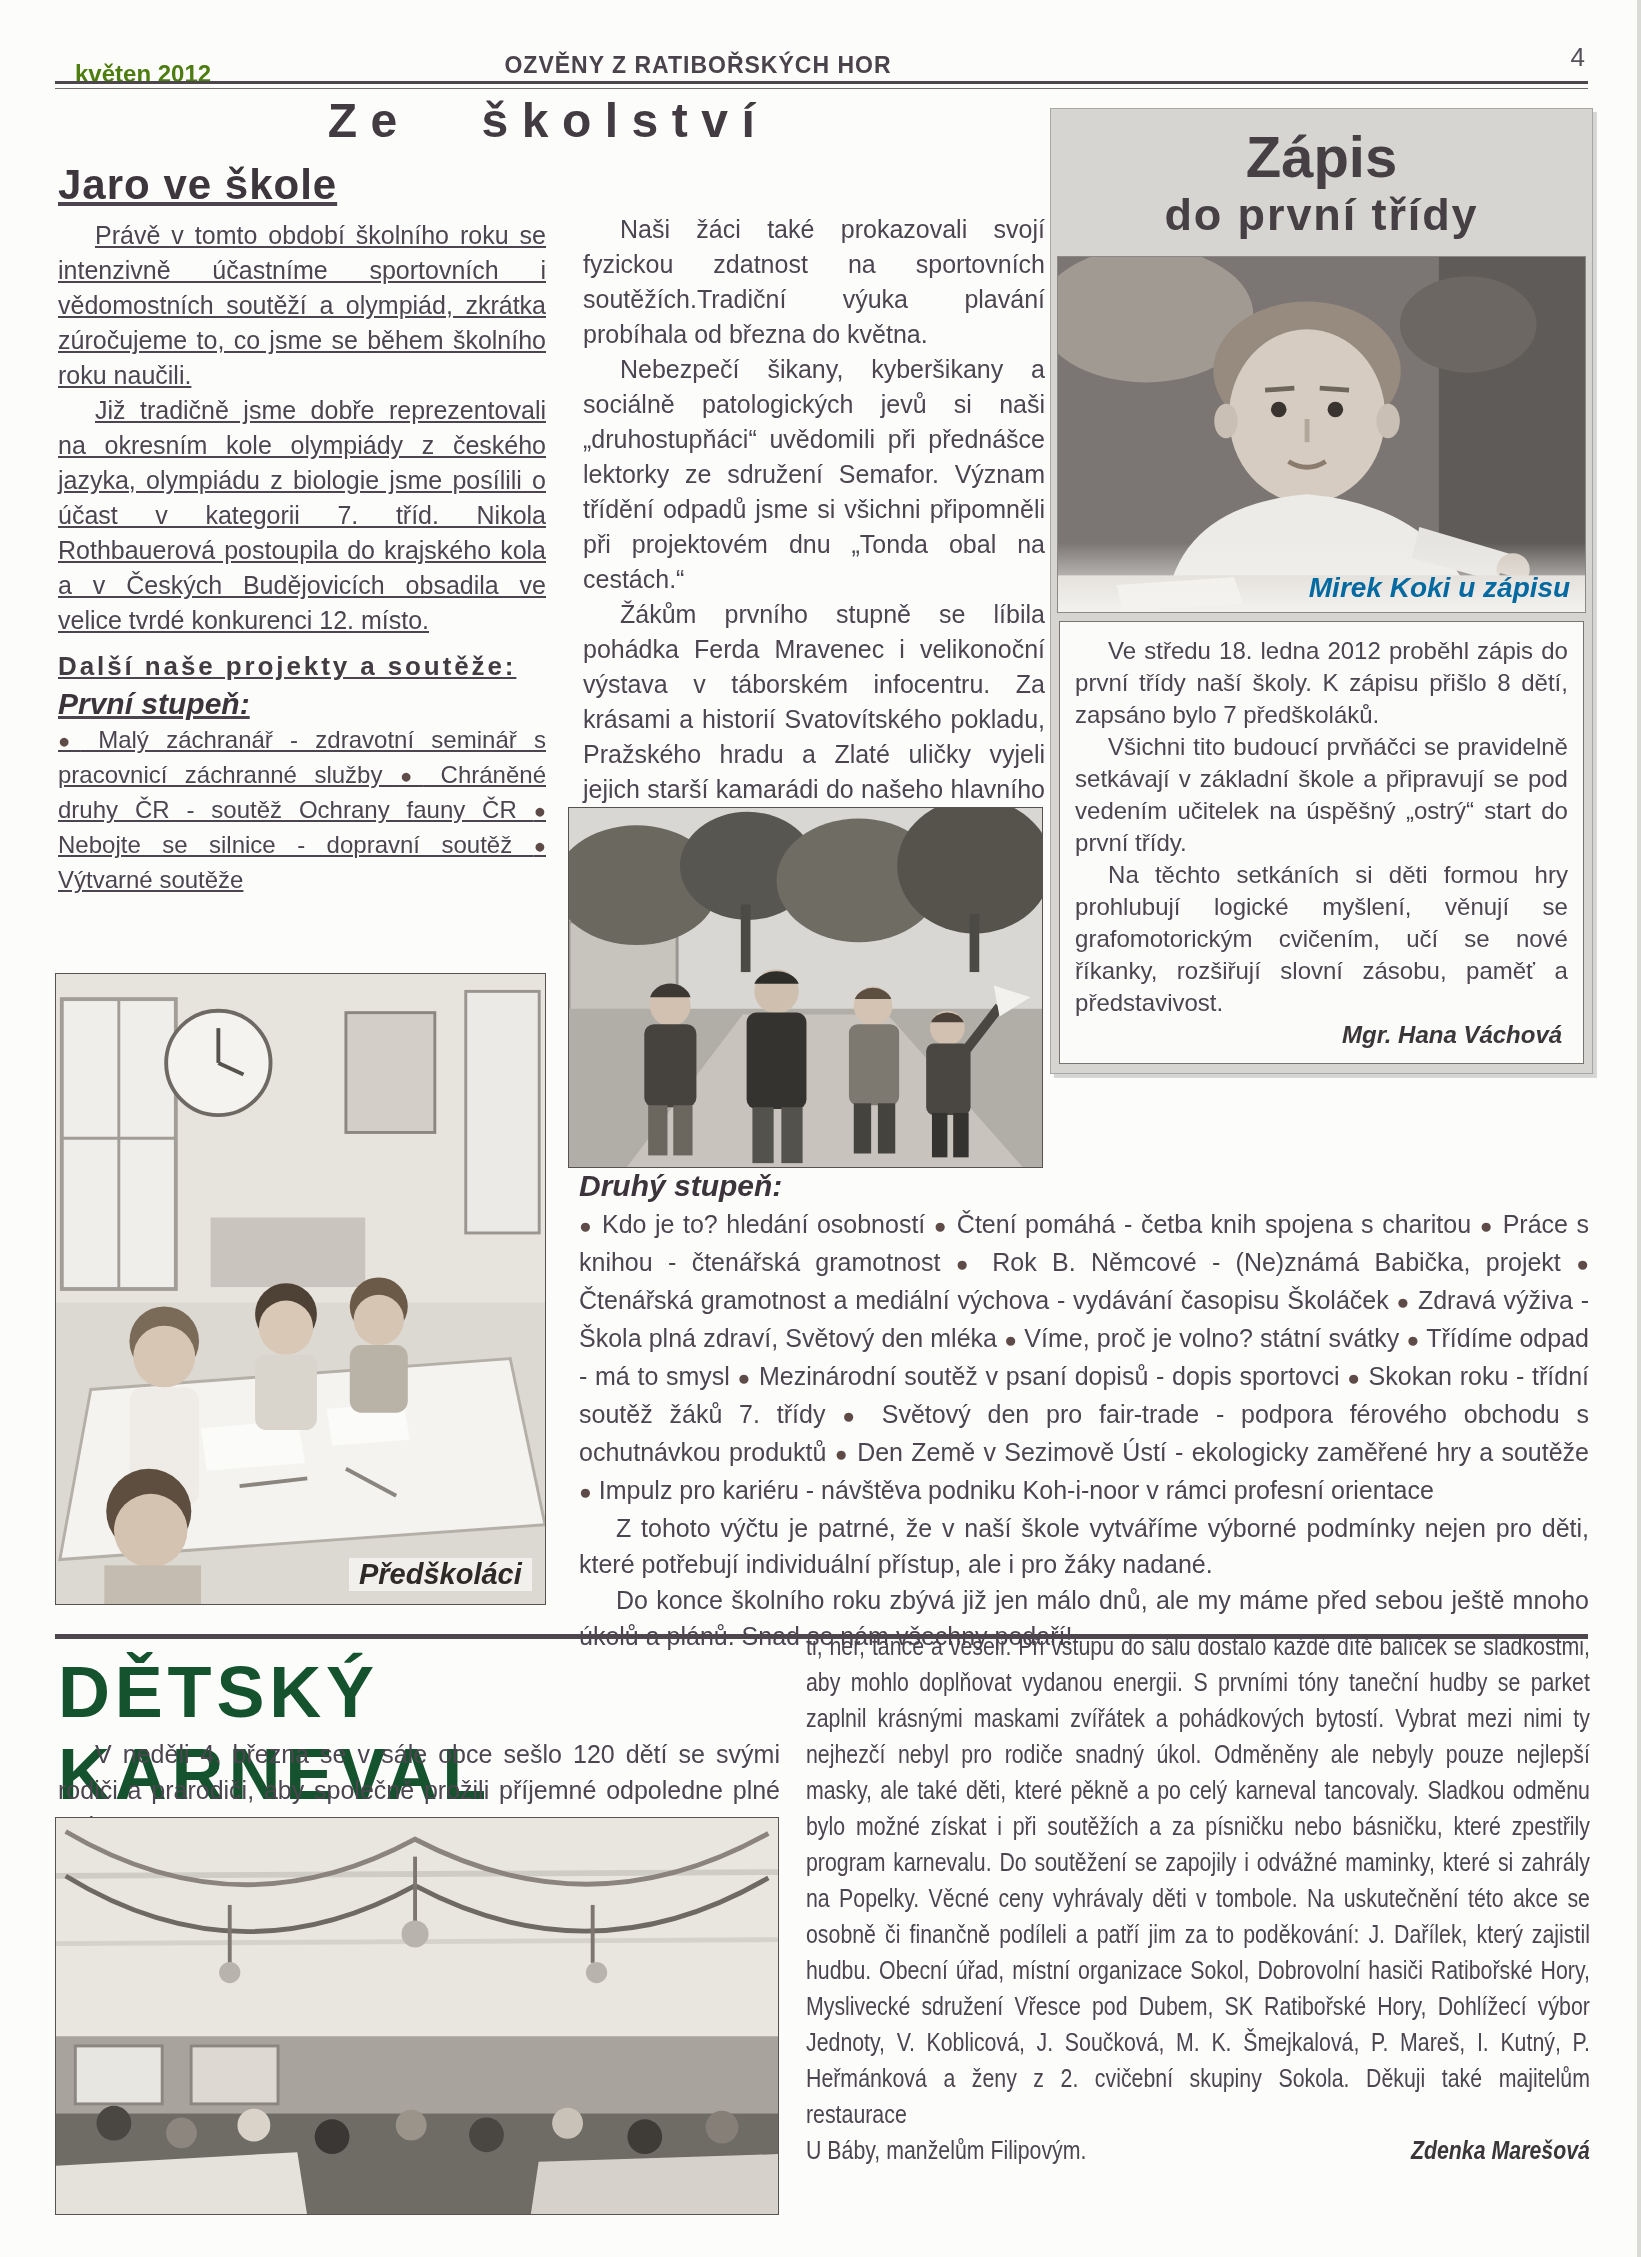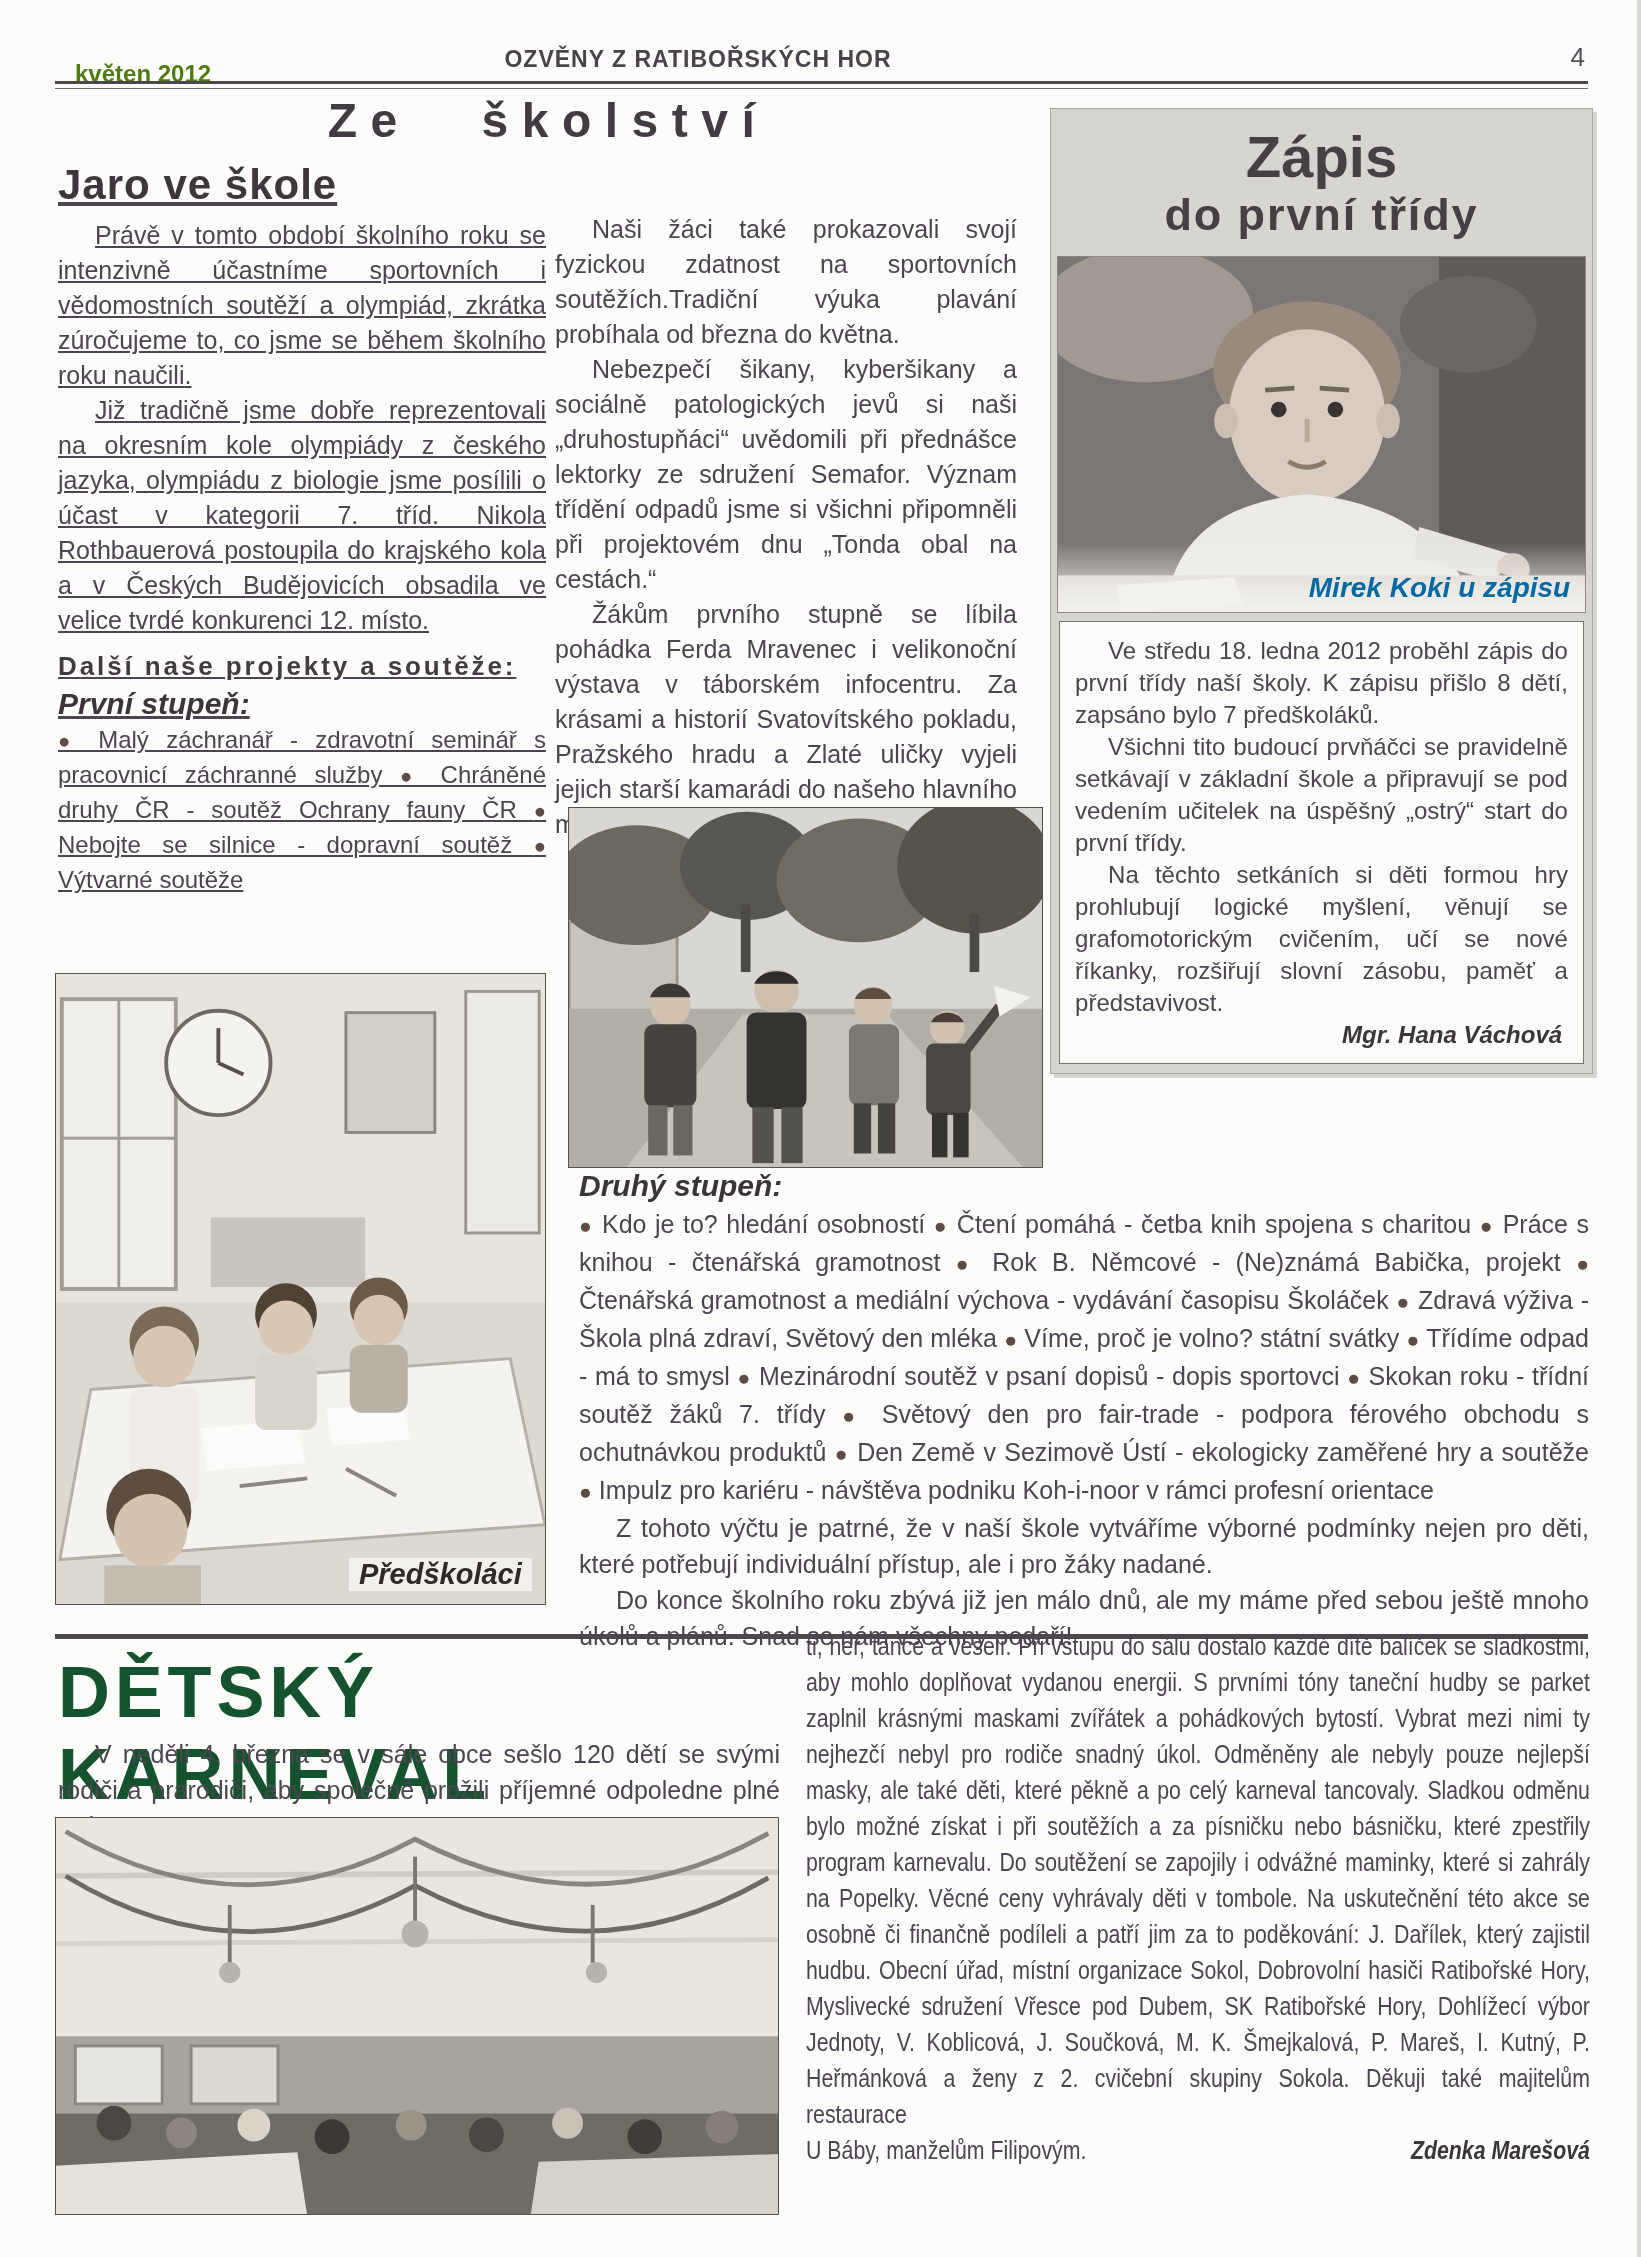--- a/index.html
+++ b/index.html
@@ -2,21 +2,21 @@
 <html lang="cs"><head>
 <meta charset="utf-8">
 <style>
   html,body{margin:0;padding:0;background:#e9e9e7;}
   .page{position:relative;width:1641px;height:2257px;background:#fcfcfb;
         font-family:"Liberation Sans",sans-serif;color:#4c4550;overflow:hidden;}
   .page::after{content:"";position:absolute;right:0;top:0;width:3.9px;height:100%;background:#d9d9d6;}
 
   
   .hdr-date{position:absolute;left:75px;top:60px;font-size:24px;font-weight:bold;color:#4d7c0f;}
-  .hdr-title{position:absolute;left:0;top:46px;width:1396px;text-align:center;
+  .hdr-title{position:absolute;left:0;top:52px;width:1396px;text-align:center;
              font-size:23px;font-weight:bold;letter-spacing:1px;color:#4a434b;}
   .hdr-num{position:absolute;right:56px;top:42px;font-size:26px;color:#55505a;}
   .hdr-rule{position:absolute;left:55px;width:1533px;top:81px;height:3.9px;
             border-top:3.9px solid #4d474d;border-bottom:1.9px solid #6f696e;}
 
   
   .sec-title{position:absolute;left:58px;top:93px;width:980px;text-align:center;
              font-size:48px;font-weight:bold;color:#423b41;letter-spacing:13.5px;word-spacing:44px;}
 
   
@@ -83,21 +83,21 @@
 
   <div class="coltext" style="left:58px;top:162px;width:488px;text-decoration:underline;">
     <h2 class="art">Jaro ve škole</h2>
     <p>Právě v tomto období školního roku se intenzivně účastníme sportovních i vědomostních soutěží a olympiád, zkrátka zúročujeme to, co jsme se během školního roku naučili.</p>
     <p>Již tradičně jsme dobře reprezentovali na okresním kole olympiády z českého jazyka, olympiádu z biologie jsme posílili o účast v kategorii 7. tříd. Nikola Rothbauerová postoupila do krajského kola a v Českých Budějovicích obsadila ve velice tvrdé konkurenci 12. místo.</p>
     <div class="proj-head">Další naše projekty a soutěže:</div>
     <div class="stup-head">První stupeň:</div>
     <div class="bullets"><span class="blt">●</span> Malý záchranář - zdravotní seminář s pracovnicí záchranné služby <span class="blt">●</span> Chráněné druhy ČR - soutěž Ochrany fauny ČR <span class="blt">●</span> Nebojte se silnice - dopravní soutěž <span class="blt">●</span> Výtvarné soutěže</div>
   </div>
 
-  <div class="coltext" style="left:555px;top:212px;width:462px;">
+  <div class="coltext" style="left:583px;top:212px;width:462px;">
     <p>Naši žáci také prokazovali svojí fyzickou zdatnost na sportovních soutěžích.Tradiční výuka plavání probíhala od března do května.</p>
     <p>Nebezpečí šikany, kyberšikany a sociálně patologických jevů si naši „druhostupňáci“ uvědomili při přednášce lektorky ze sdružení Semafor. Význam třídění odpadů jsme si všichni připomněli při projektovém dnu „Tonda obal na cestách.“</p>
     <p>Žákům prvního stupně se líbila pohádka Ferda Mravenec i velikonoční výstava v táborském infocentru. Za krásami a historií Svatovítského pokladu, Pražského hradu a Zlaté uličky vyjeli jejich starší kamarádi do našeho hlavního města.</p>
   </div>
 
   <div class="photo" style="left:568px;top:807px;width:473px;height:359px;">
     <svg width="100%" height="100%" viewBox="0 0 490 372" preserveAspectRatio="none">
       <rect width="490" height="372" fill="#d8d7d3"></rect>
       <rect x="0" y="118" width="112" height="96" fill="#c7c4be" stroke="#9a968f" stroke-width="3"></rect>
       <ellipse cx="70" cy="80" rx="85" ry="62" fill="#6a685f"></ellipse>

